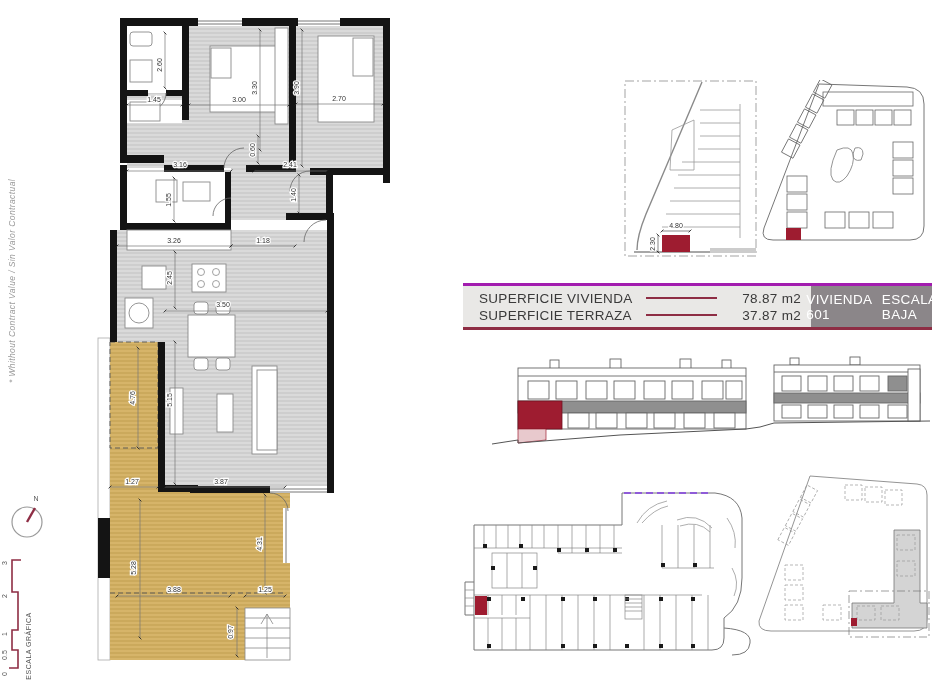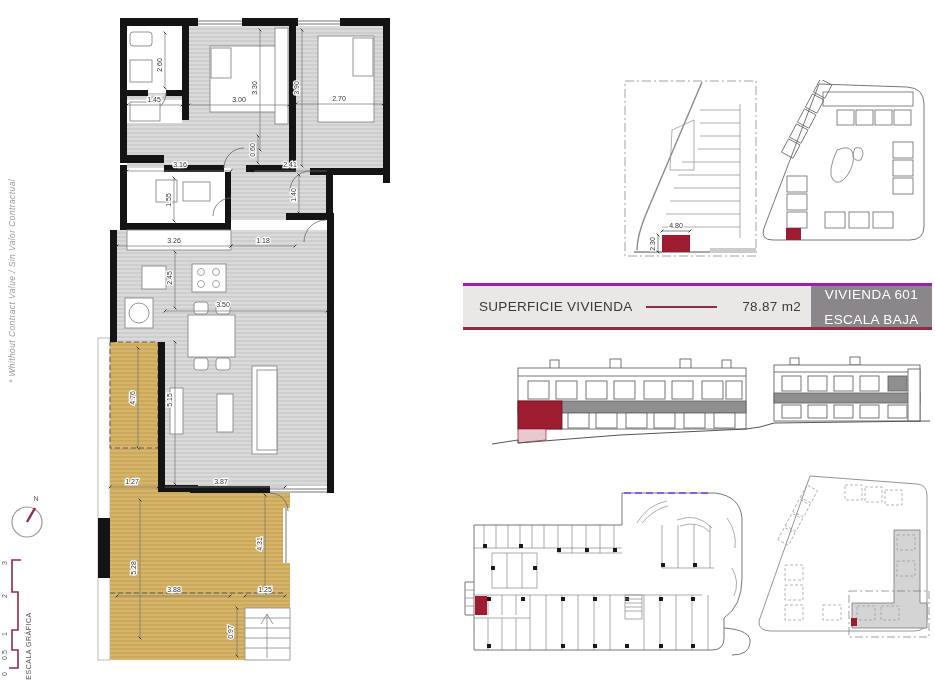--- a/index.html
+++ b/index.html
@@ -8,21 +8,21 @@
   .abs{position:absolute;}
   svg text{font-family:"Liberation Sans", sans-serif;}
   .dim{font-size:7px;fill:#333;text-anchor:middle;paint-order:stroke;stroke:#ffffff;stroke-width:2.4px;}
   
   .info-table{left:463px;top:283px;width:469px;height:47px;display:flex;
     border-top:3px solid #a21caf;border-bottom:3px solid #8e2d44;background:#e9e8e6;box-sizing:border-box;}
   .info-left{flex:1;display:flex;flex-direction:column;justify-content:center;padding:2px 10px 2px 16px;gap:2px;}
   .info-row{display:flex;align-items:center;font-size:13.5px;color:#3a3a3a;letter-spacing:0.3px;}
   .leader{flex:1;height:0;border-top:2px solid #8e2d44;margin:0 14px;}
   .info-value{min-width:70px;text-align:right;}
-  .unit-box{width:121px;background:#8b8689;color:#ffffff;display:flex;flex-direction:column;
+  .unit-box{width:121px;background:#8b8689;color:#ffffff;display:flex;flex-direction:row;
     justify-content:center;align-items:center;font-size:13.5px;letter-spacing:0.4px;gap:10px;}
   
   .disclaimer{left:-160px;top:276px;width:344px;text-align:center;transform:rotate(-90deg);
     font-size:8.5px;font-style:italic;color:#9a9a9a;letter-spacing:0.4px;}
   .vlabel{font-size:7px;fill:#555;text-anchor:middle;}
 </style>
 </head>
 <body>
 
 <div class="canvas">
@@ -287,20 +287,25 @@
     <path d="M80,70 q14,-6 16,4 q2,10 -6,22 q-8,10 -14,4 q-6,-8 4,-30 Z M98,68 q8,-2 8,6 l-2,6 q-8,2 -8,-6 Z" fill="none" stroke="#888" stroke-width="0.9"></path>
     <rect x="29" y="148" width="15" height="12" fill="#9e1c30"></rect>
   </svg>
 
   <div class="abs info-table">
     <div class="info-left">
       <div class="info-row">
         <span>SUPERFICIE VIVIENDA</span>
         <span class="leader"></span>
         <span class="info-value">78.87 m2</span>
+      </div>
+      <div class="info-row">
+        <span>SUPERFICIE TERRAZA</span>
+        <span class="leader"></span>
+        <span class="info-value">37.87 m2</span>
       </div>
     </div>
     <div class="unit-box">
       <span>VIVIENDA 601</span>
       <span>ESCALA BAJA</span>
     </div>
   </div>
 
   <svg class="abs" style="left:490px;top:355px;" width="442" height="92" viewBox="0 0 442 92">
     <g fill="#ffffff" stroke="#666" stroke-width="0.9">

